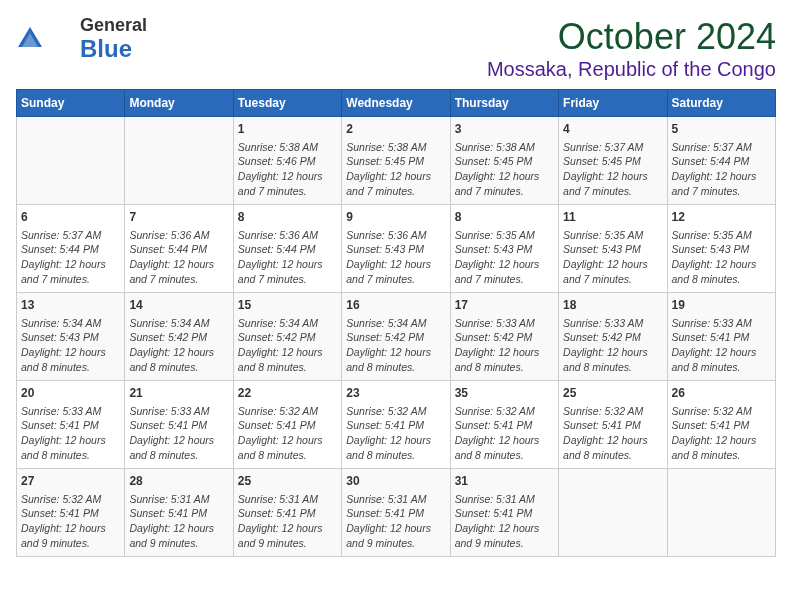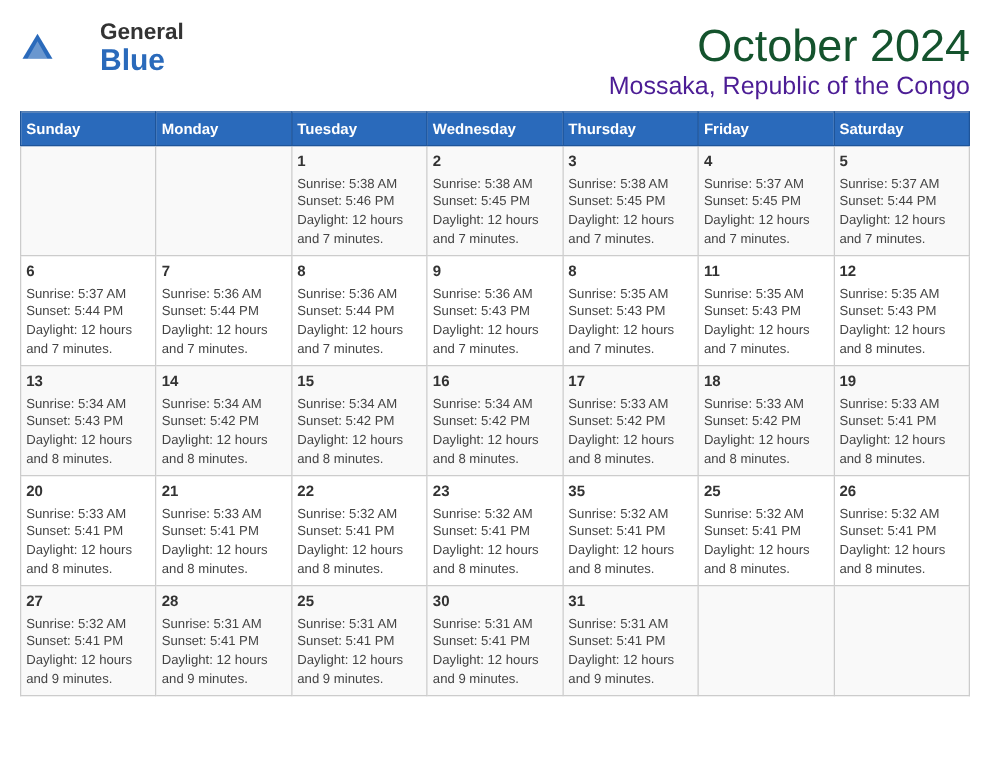--- a/index.html
+++ b/index.html
@@ -86,20 +86,21 @@
     }
     .day-number {
       font-weight: bold;
       font-size: 12px;
       display: block;
       margin-bottom: 2px;
     }
     .cell-content {
       font-size: 10.5px;
       color: #444;
+      font-style: italic;
     }
   </style>
 </head>
 <body>
 
 <div class="header">
   <div class="logo">
     <svg class="logo-icon" viewBox="0 0 28 28">
       <polygon points="14,2 26,22 2,22" fill="#2a6abb"></polygon>
       <polygon points="14,8 22,22 6,22" fill="#fff" opacity="0.3"></polygon>

